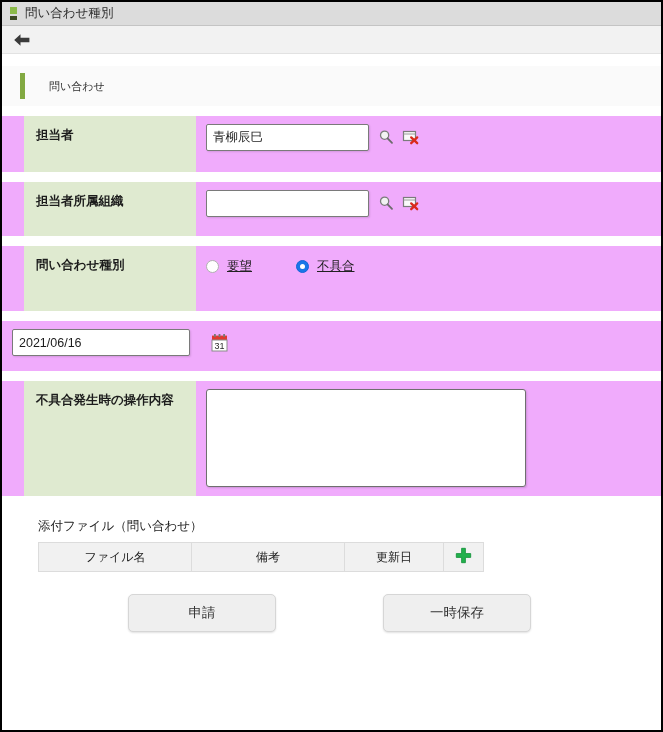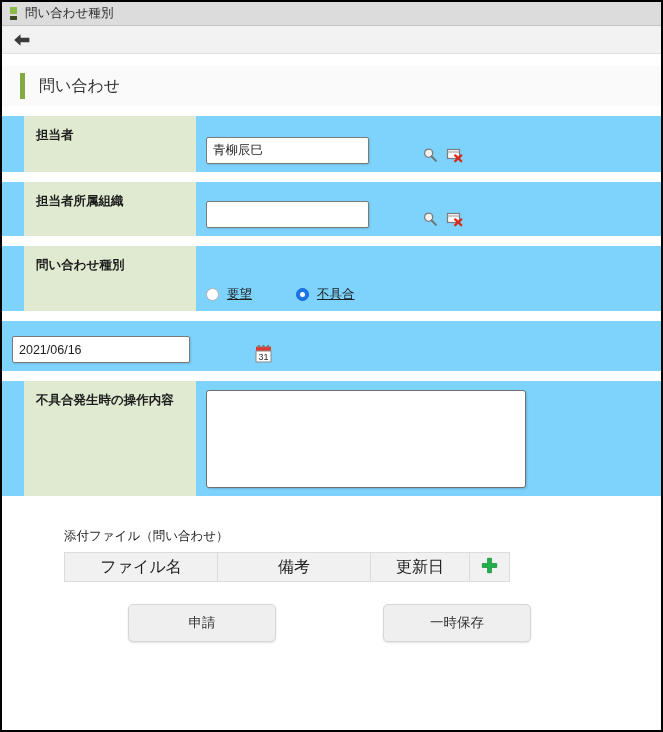--- a/index.html
+++ b/index.html
@@ -82,58 +82,57 @@
     padding-left: 18px;
     box-sizing: border-box;
   }
   .heading-bar {
     width: 5px;
     height: 26px;
     background: #82a942;
     flex: 0 0 auto;
   }
   .heading-text {
-    font-size: 16px;
+    font-size: 11px;
     color: #303030;
-    margin-left: 14px;
+    margin-left: 24px;
     white-space: nowrap;
   }
 
   
   .form {
     margin-top: 10px;
   }
   .form-row {
     display: flex;
     align-items: stretch;
     width: 100%;
     box-sizing: border-box;
   }
-  .form-row.shaded { background: #7dd3fc; }
+  .form-row.shaded { background: #f0abfc; }
   .row-spacer { height: 10px; background: #ffffff; }
 
   .row-label {
     width: 172px;
     flex: 0 0 172px;
     margin-left: 22px;
     background: #dfead0;
     box-sizing: border-box;
     padding: 11px 0 0 12px;
     font-size: 12.5px;
     font-weight: bold;
     color: #1c1c1c;
     line-height: 1.3;
   }
   .row-field {
     flex: 1 1 auto;
     box-sizing: border-box;
     padding: 8px 0 8px 10px;
     display: flex;
-    align-items: flex-end;
-    gap: 44px;
+    align-items: flex-start;
   }
 
   
   .text-input {
     width: 163px;
     height: 27px;
     box-sizing: border-box;
     border: 1px solid #7a7a7a;
     border-radius: 2px;
     background: #ffffff;
@@ -225,38 +224,38 @@
     background: #ffffff;
   }
   .radio-label {
     font-size: 12.5px;
     color: #1c1c1c;
     margin-left: 8px;
   }
 
   
   .attach-section {
-    margin-top: 22px;
-    padding-left: 62px;
+    margin-top: 12px;
+    padding-left: 36px;
   }
   .attach-title {
     font-size: 12.5px;
     color: #1c1c1c;
     margin-bottom: 7px;
   }
   .attach-table {
     border-collapse: collapse;
     width: 441px;
     table-layout: fixed;
     background: #f1f1f1;
   }
   .attach-table th {
     border: 1px solid #dcdcdc;
     background: #f1f1f1;
-    font-size: 16px;
+    font-size: 12px;
     font-weight: normal;
     color: #1c1c1c;
     height: 28px;
     padding: 0;
   }
   .attach-table th.col-name { width: 152px; }
   .attach-table th.col-note { width: 152px; }
   .attach-table th.col-date { width: 98px; }
   .attach-table th.col-add  { width: 39px; }
   .plus-icon {

